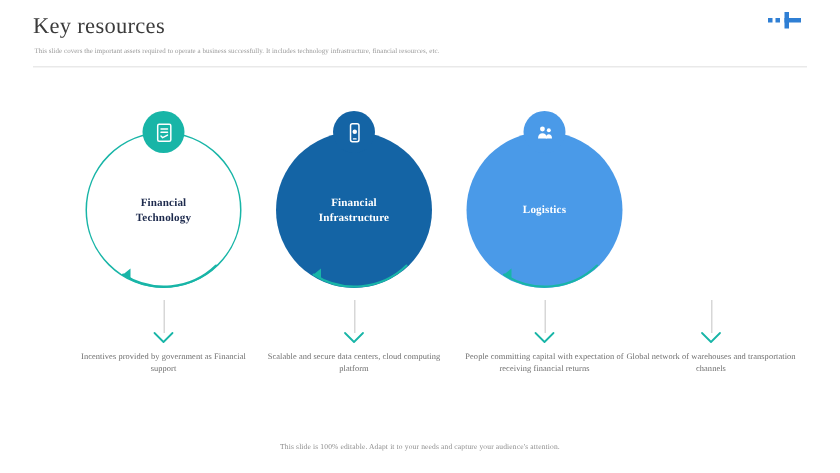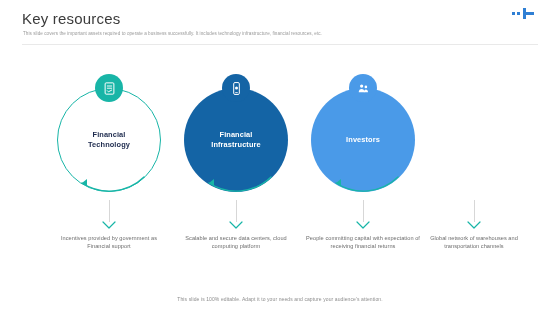--- a/index.html
+++ b/index.html
@@ -1,21 +1,21 @@
 <!DOCTYPE html>
 <html><head>
 <meta charset="utf-8">
 <style>
   html,body{margin:0;padding:0;}
   body{
     width:560px;height:315px;background:#ffffff;
     font-family:"Liberation Sans",sans-serif;
     overflow:hidden;position:relative;
   }
-  .slide{position:relative;width:560px;height:315px;}
+  .slide{position:relative;width:560px;height:315px;font-family:Liberation Serif, serif;}
 
   
   .title{
     position:absolute;left:22px;top:10px;
     font-size:15px;color:#3b3b3b;font-weight:400;letter-spacing:.2px;
   }
   .subtitle{
     position:absolute;left:23px;top:31px;width:470px;
     font-size:4.6px;color:#9a9a9a;line-height:1.3;letter-spacing:.05px;
   }
@@ -133,21 +133,21 @@
       </div>
     </div>
 
     <div class="node" style="left:311px;top:36px;">
       <div class="ring ring-fill" style="background:#4a9ae8;"></div>
       <svg class="arc" viewBox="0 0 110 110">
         <path d="M 90 92 A 50 50 0 0 1 28 98" fill="none" stroke="#18b5a7" stroke-width="1.4" stroke-linecap="round"></path>
         <polygon points="28,98 33,94 33,101" fill="#18b5a7"></polygon>
       </svg>
       <div class="node-label label-white">
-        <span>Investors</span>
+        <span>Logistics</span>
       </div>
       <div class="badge" style="background:#4a9ae8;">
         <svg width="15" height="15" viewBox="0 0 24 24">
           <circle cx="9" cy="8" r="2.6" fill="#ffffff"></circle>
           <path d="M4.3 18 C4.3 14.4 6.4 12.6 9 12.6 C11.6 12.6 13.7 14.4 13.7 18 Z" fill="#ffffff"></path>
           <circle cx="15.8" cy="9.4" r="2.1" fill="#ffffff"></circle>
           <path d="M12.6 18 C12.6 15.1 14.1 13.6 15.8 13.6 C17.6 13.6 19.2 15.1 19.2 18 Z" fill="#ffffff"></path>
         </svg>
       </div>
     </div>

